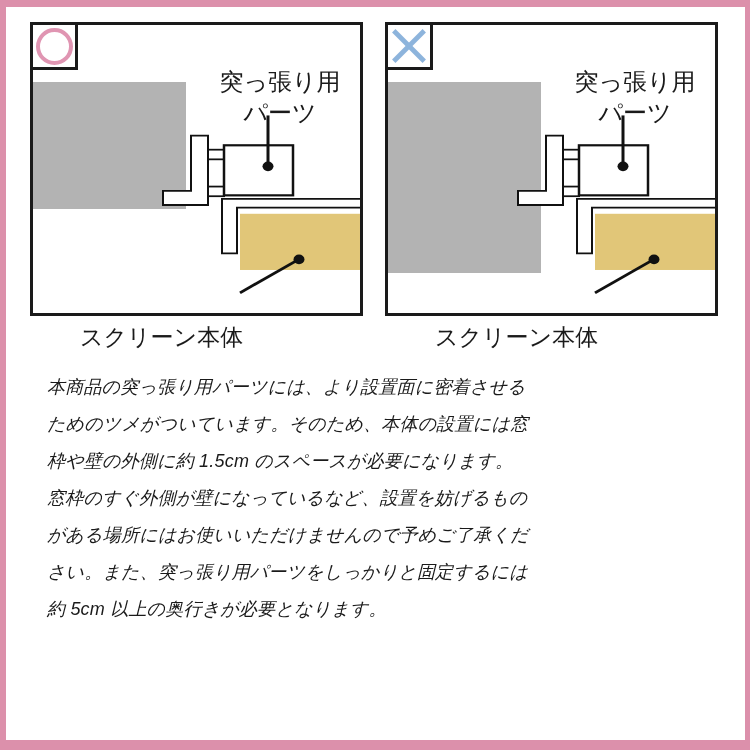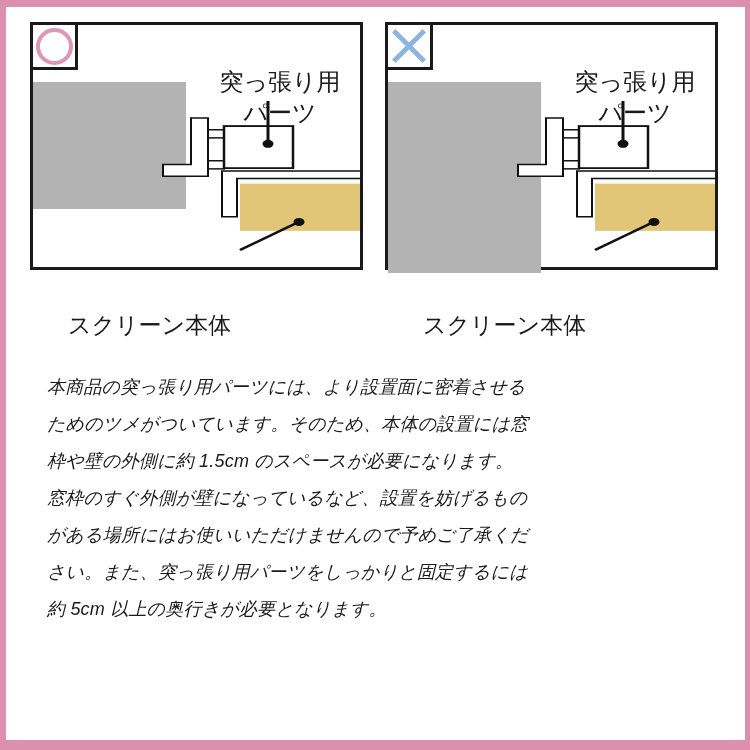--- a/index.html
+++ b/index.html
@@ -2,42 +2,42 @@
 <html lang="ja" style="--frame-pink: #dc90ab; --circle-pink: #e095b2; --cross-blue: #8db4dc; --wall-gray: #b3b3b3; --screen-yellow: #e1c678; --note-pink: #e59cb8; --ink: #1a1a1a;"><head>
 <meta charset="utf-8">
 <style>
   html,body{margin:0;padding:0;background:#fff;}
   body{font-family:"Liberation Sans","DejaVu Sans",sans-serif;}
   .canvas{position:relative;width:750px;height:750px;background:#fff;overflow:hidden;}
 
   .pink-frame{position:absolute;inset:0;border-style:solid;border-color:var(--frame-pink,#dc90ab);
     border-width:7px 5px 10px 6px;pointer-events:none;z-index:10;}
 
-  .panel{position:absolute;top:22px;width:333px;height:248px;border:3px solid var(--ink,#111);
+  .panel{position:absolute;top:22px;width:333px;height:294px;border:3px solid var(--ink,#111);
     background:#fff;box-sizing:border-box;}
   .panel-good{left:30px;}
   .panel-bad{left:385px;}
 
   .badge{position:absolute;top:-3px;left:-3px;width:48px;height:48px;border:3px solid var(--ink,#111);
     box-sizing:border-box;background:#fff;display:flex;align-items:center;justify-content:center;z-index:3;}
   .circle-mark{width:29px;height:29px;border:4px solid var(--circle-pink,#e095b2);border-radius:50%;}
   .cross-mark{display:block;}
 
   .wall{position:absolute;left:0;top:57px;width:153px;background:var(--wall-gray,#b3b3b3);z-index:1;}
   .wall-good{height:127px;}
   .wall-bad{height:191px;}
   .wall-label{position:absolute;top:42px;left:0;width:153px;text-align:center;
     font-size:46px;line-height:50px;color:#fff;}
 
   .diagram-svg{position:absolute;inset:0;width:100%;height:100%;z-index:2;}
 
   .part-label{position:absolute;top:41px;left:147px;width:200px;text-align:center;
     font-size:24px;line-height:31px;white-space:pre-line;color:var(--ink,#111);z-index:4;margin:0;}
   .screen-label{position:absolute;top:287px;left:35px;font-size:23px;line-height:26px;
-    color:var(--ink,#111);z-index:4;margin:0;}
+    color:var(--ink,#111);z-index:4;margin:12px;}
 
   .description{position:absolute;left:47px;top:369px;width:700px;margin:0;
     font-size:18px;line-height:37px;letter-spacing:0.2px;white-space:pre-line;color:var(--ink,#111);font-style:italic;}
   .note{position:absolute;left:47px;top:649px;width:700px;margin:0;
     font-size:20px;line-height:33px;letter-spacing:0.4px;white-space:pre-line;color:var(--note-pink,#e59cb8);}
 </style>
 </head>
 <body>
 
 <div class="canvas">

